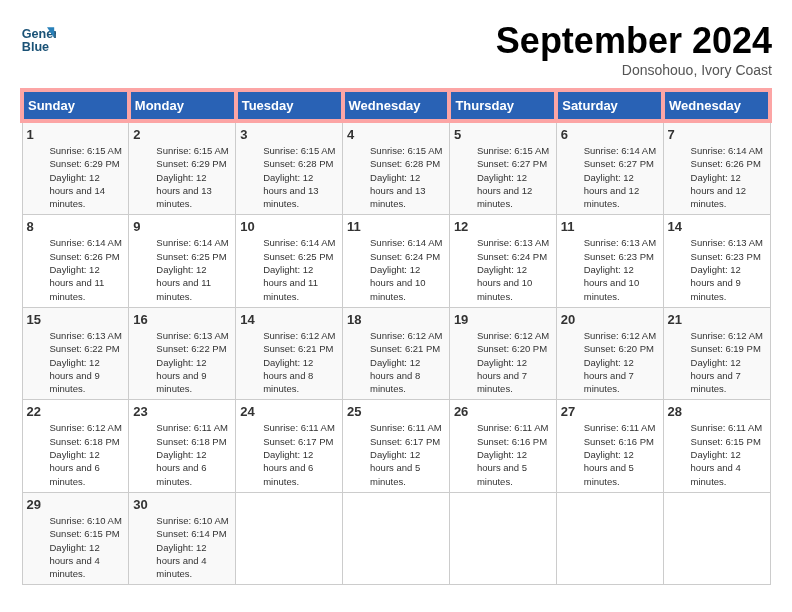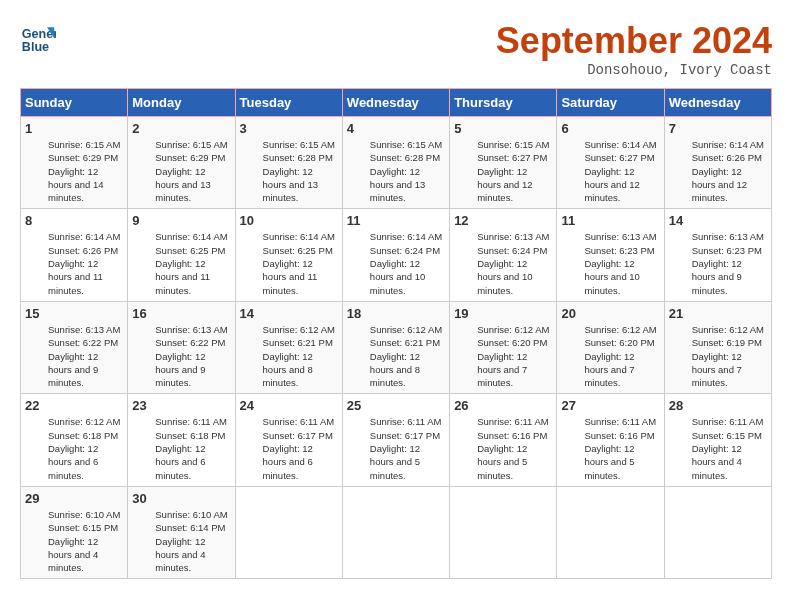--- a/index.html
+++ b/index.html
@@ -24,40 +24,39 @@
     .logo-icon {
       width: 36px;
       height: 36px;
     }
     .title-area {
       text-align: right;
     }
     .month-title {
       font-size: 36px;
       font-weight: bold;
-      color: #c2410c;
+      color: #000000;
     }
     .subtitle {
       font-size: 14px;
       color: #555;
-      font-family: Liberation Mono, monospace;
     }
     table {
       width: 100%;
       border-collapse: collapse;
       font-size: 11px;
     }
     thead tr th {
       background-color: #2962b5;
       color: #fff;
       padding: 6px 4px;
       text-align: left;
       font-size: 13px;
       font-weight: bold;
-      border: 1px solid #fca5a5;
+      border: 4px solid #fca5a5;
     }
     tbody tr td {
       border: 1px solid #ccc;
       vertical-align: top;
       padding: 4px;
       width: calc(100% / 7);
       min-height: 80px;
       color: #333;
       background: #fff;
     }

